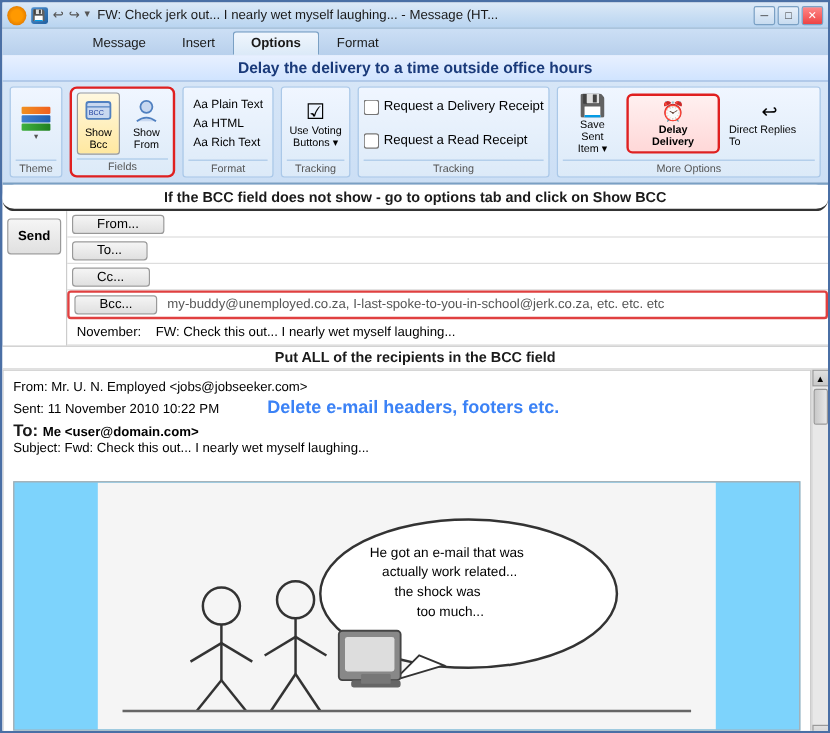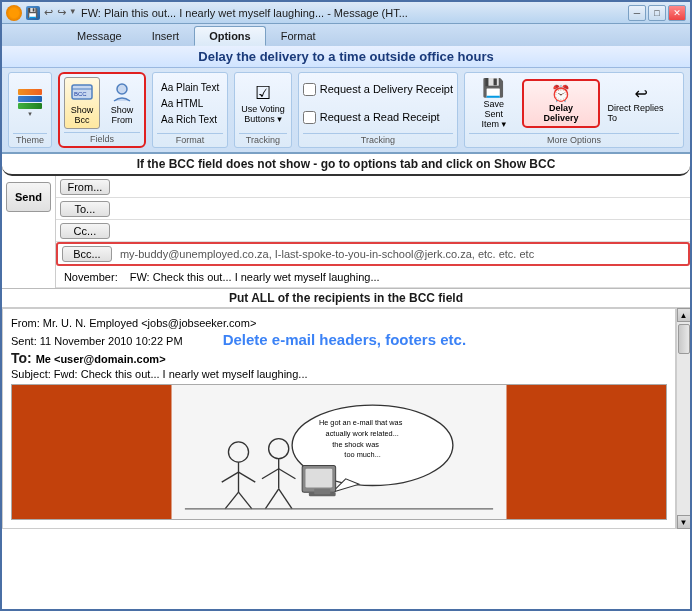--- a/index.html
+++ b/index.html
@@ -138,21 +138,21 @@
     .field-row {
       display: flex;
       align-items: center;
       border-bottom: 1px solid #ddd;
       min-height: 22px;
     }
     .field-btn {
       background: linear-gradient(to bottom, #f5f5f5, #e0e0e0);
       border: 1px solid #999;
       border-radius: 3px;
-      padding: 1px 0;
+      padding: 1px 20px;
       margin: 2px 4px;
       cursor: pointer;
       font-size: 11px;
       min-width: 50px;
       text-align: center;
     }
     .field-input {
       flex: 1;
       border: none;
       outline: none;
@@ -197,23 +197,23 @@
       font-size: 15px;
       font-weight: bold;
       color: #3b82f6;
       display: inline-block;
       margin-left: 40px;
     }
 
     
     .comic-area {
       border: 1px solid #aaa;
-      margin-top: 4px;
-      background: #c2410c;
-      height: 136px;
+      margin-top: 21px;
+      background: #7dd3fc;
+      height: 208px;
       display: flex;
       align-items: center;
       justify-content: center;
       position: relative;
       overflow: hidden;
     }
 
     
     .scrollbar {
       width: 14px;
@@ -300,21 +300,21 @@
 <body>
 
 <div class="title-bar">
   <div class="title-bar-icon"></div>
   <div style="display:flex;gap:4px;margin-right:6px;">
     <div style="width:14px;height:14px;background:linear-gradient(135deg,#5090d0,#2060a0);border-radius:2px;display:flex;align-items:center;justify-content:center;font-size:9px;color:#fff;">💾</div>
     <div style="font-size:11px;color:#555;">↩</div>
     <div style="font-size:11px;color:#555;">↪</div>
     <div style="font-size:9px;color:#555;">▾</div>
   </div>
-  <span class="title-bar-text">FW: Plain this out... I nearly wet myself laughing... - Message (HT...</span>
+  <span class="title-bar-text">FW: Check jerk out... I nearly wet myself laughing... - Message (HT...</span>
   <div class="title-controls">
     <div class="title-btn">─</div>
     <div class="title-btn">□</div>
     <div class="title-btn" style="background:linear-gradient(to bottom,#f88,#e44);color:#fff;">✕</div>
   </div>
 </div>
 
 <div class="ribbon">
   <div class="tab-row">
     <div class="tab">Message</div>

